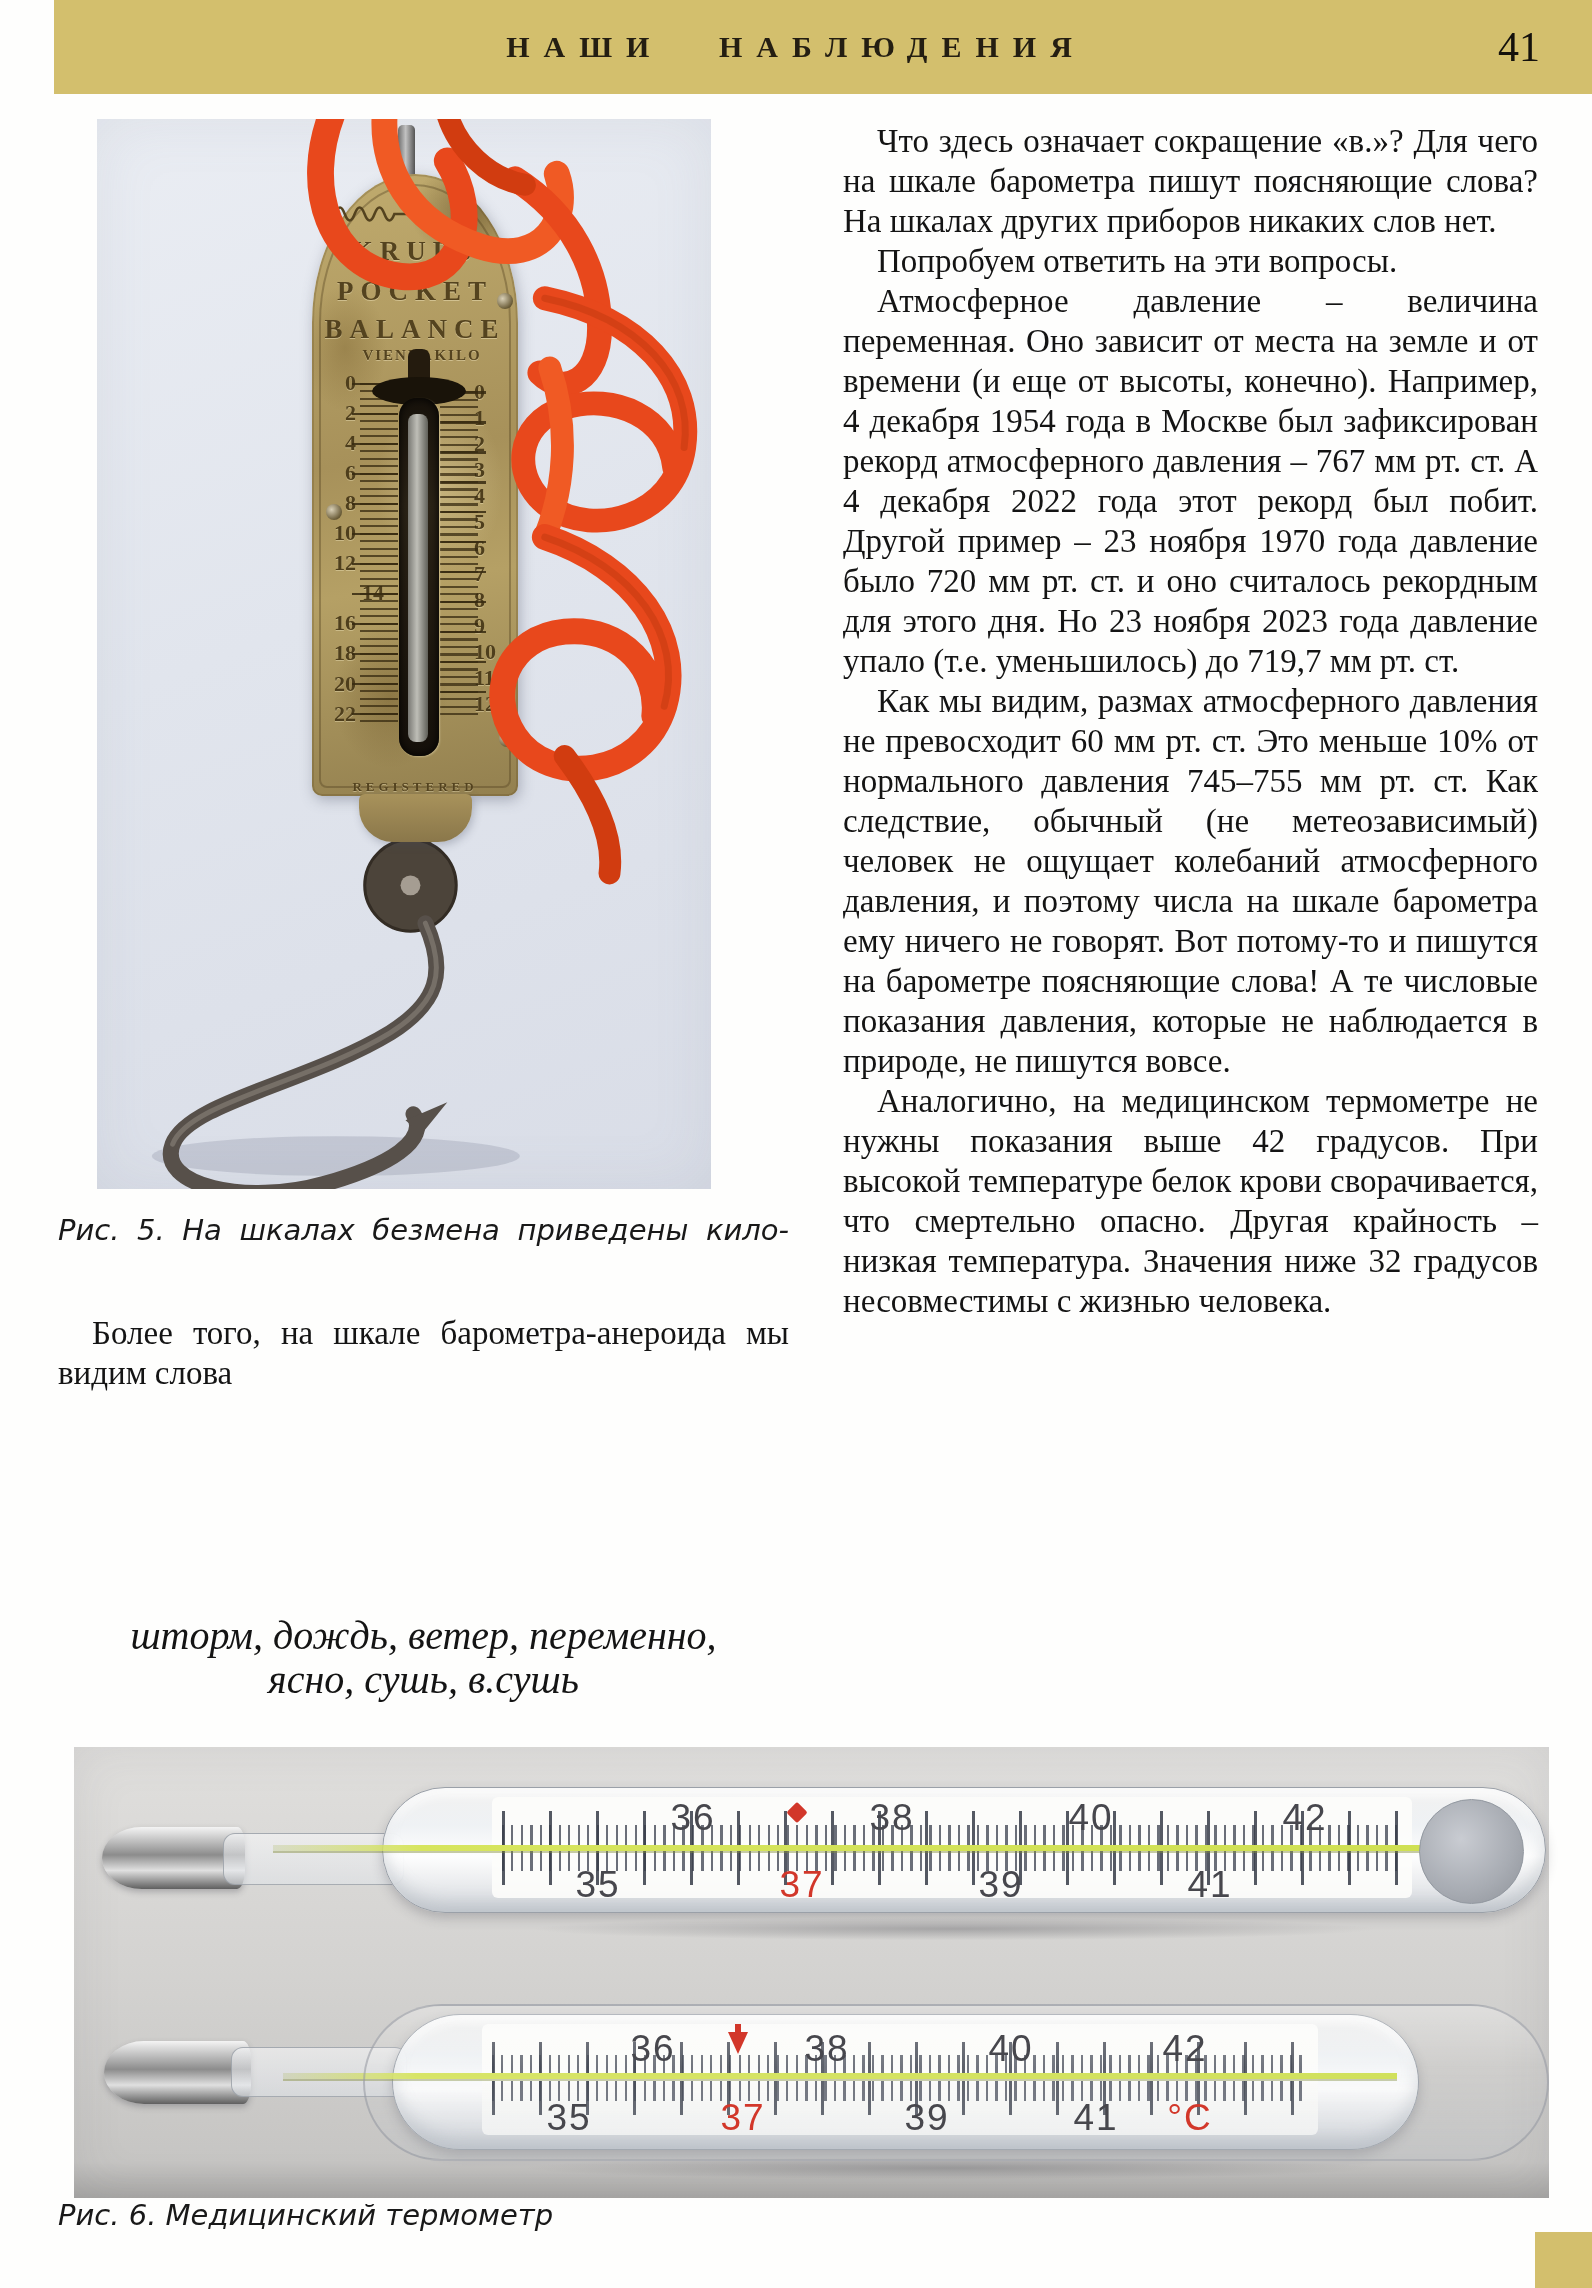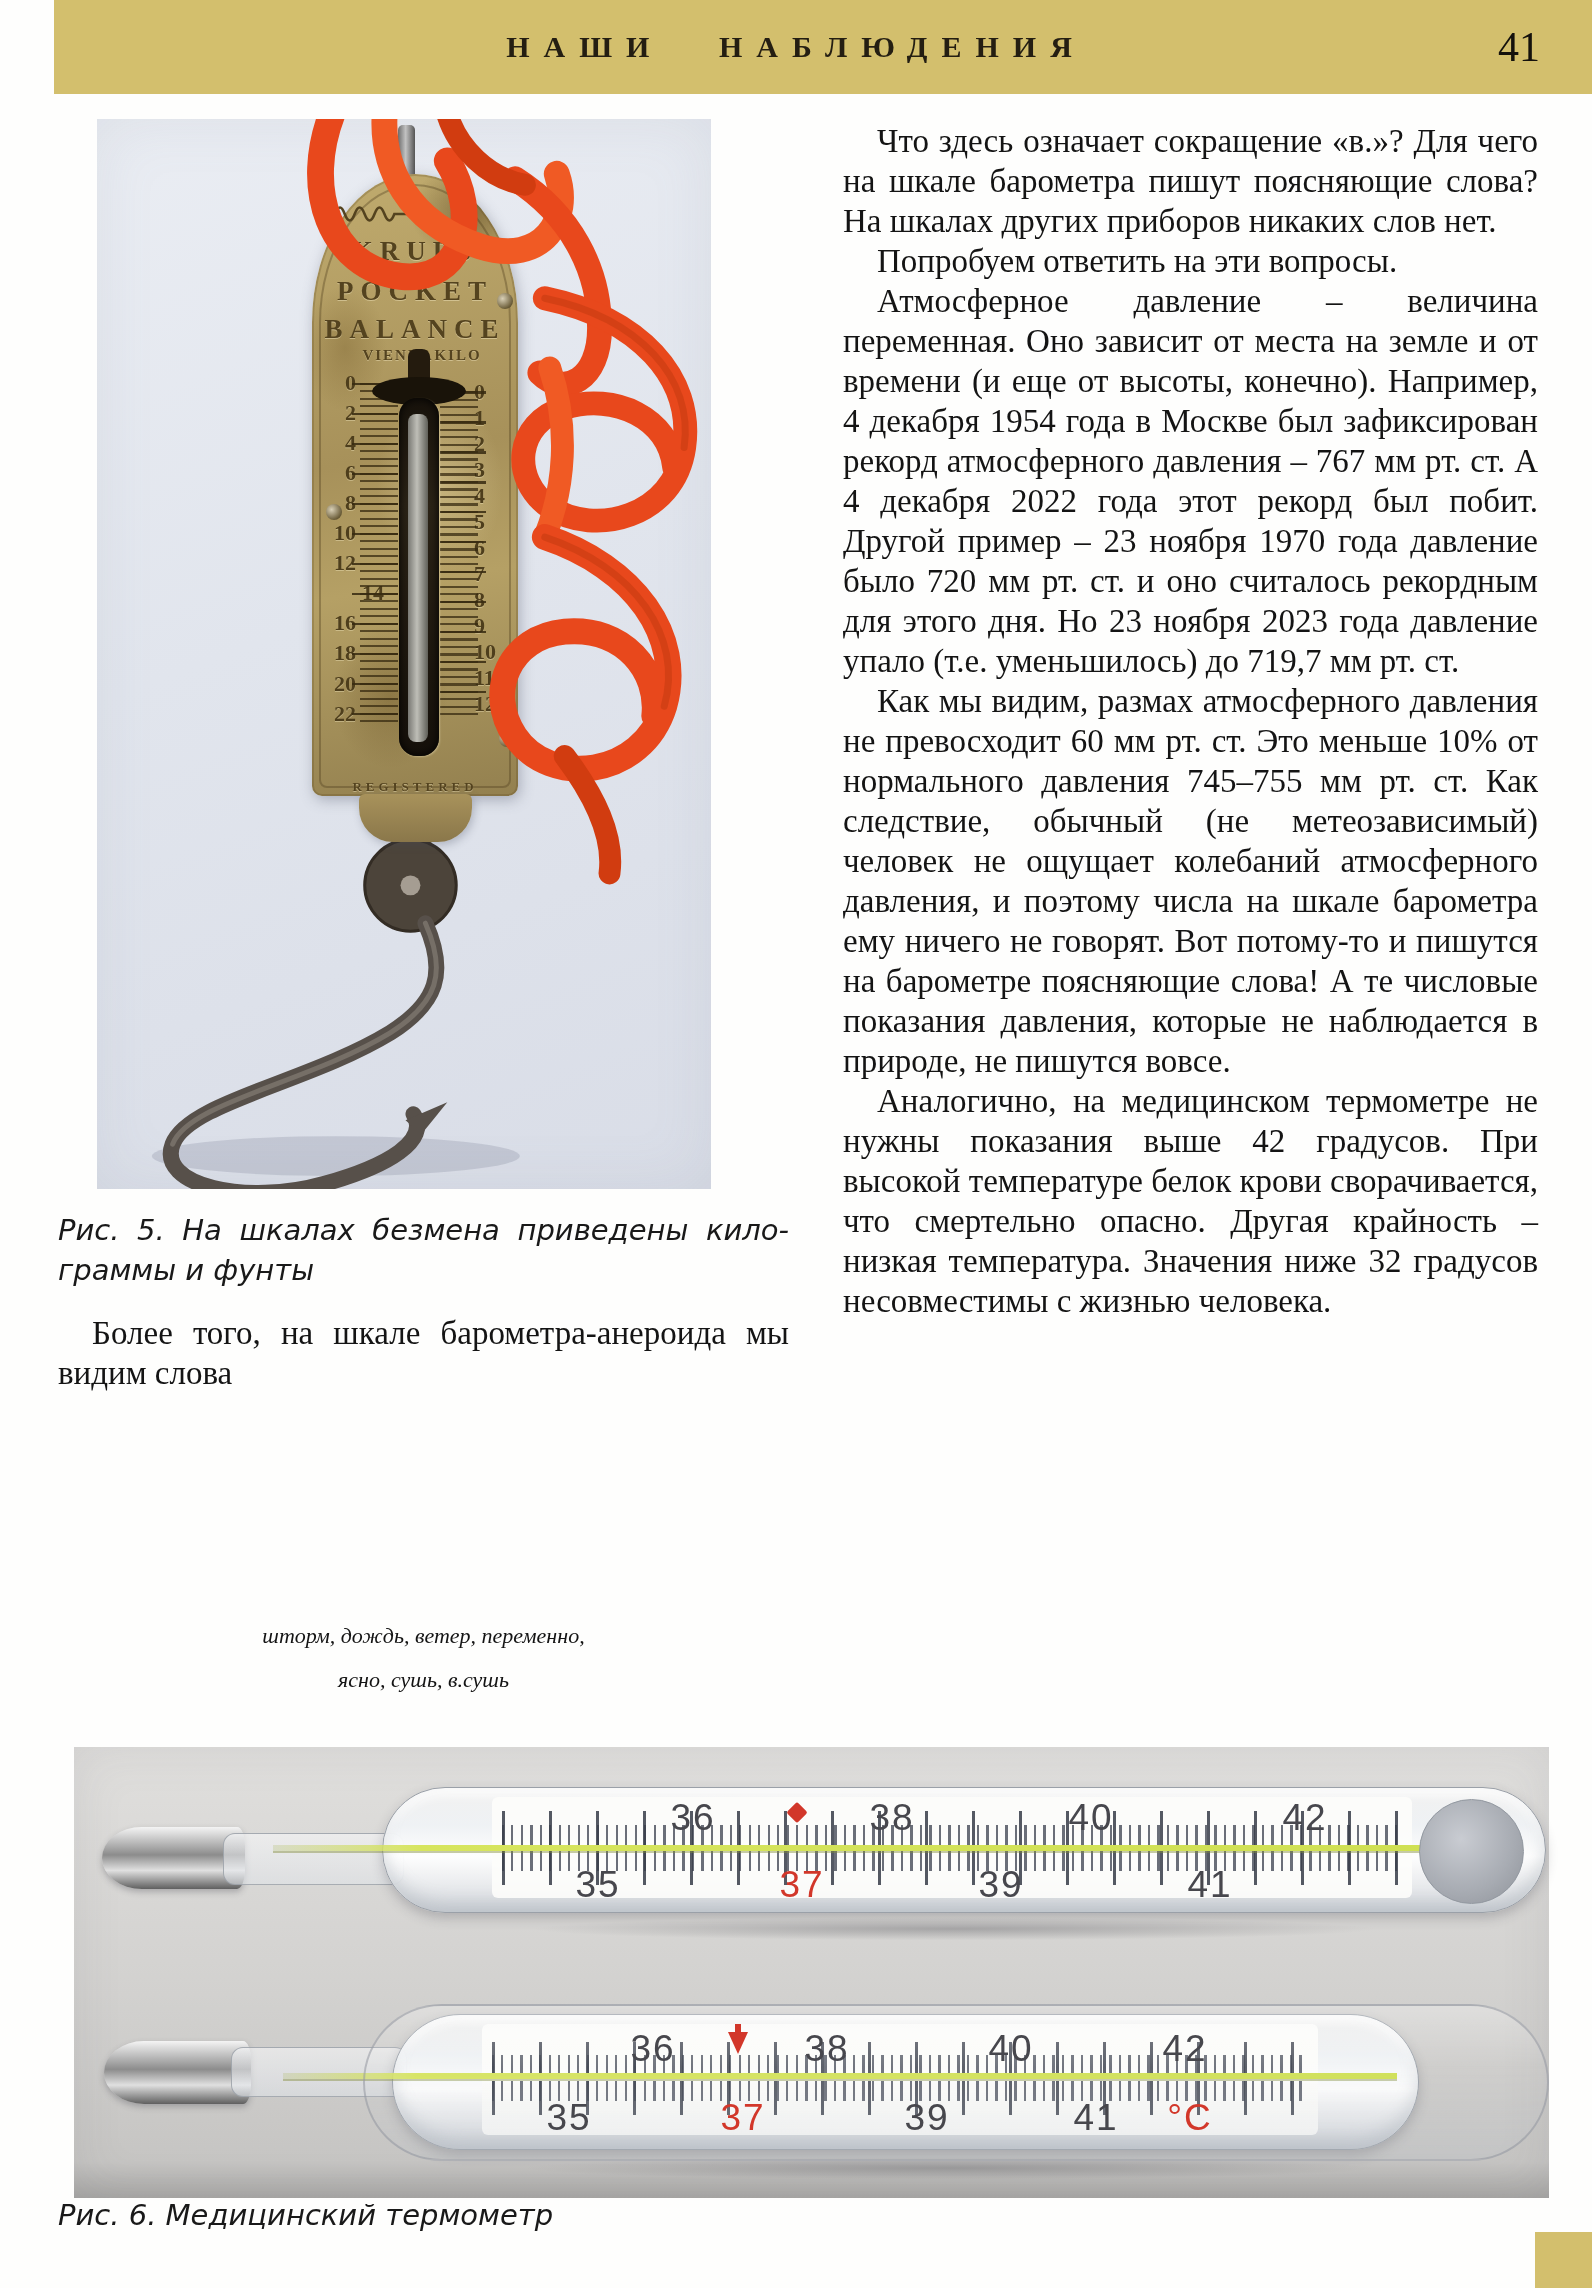--- a/index.html
+++ b/index.html
@@ -55,21 +55,21 @@
   .pointer-stem{position:absolute;left:96px;top:175px;width:22px;height:40px;border-radius:8px;background:#241b0e;}
   .rivet{position:absolute;width:16px;height:16px;border-radius:50%;
         background:radial-gradient(circle at 35% 35%, #d9d0b6, #6a5c38 70%, #41351c);}
   
   .caption{position:absolute;font-family:"DejaVu Sans", sans-serif;font-style:italic;font-size:29px;line-height:40px;color:#191919;}
   .cap5{left:58px;top:1210px;width:731px;}
   .cap5 .jline{text-align:justify;text-align-last:justify;}
   .cap6{left:58px;top:2195px;width:896px;}
   .textcol p{margin:0;text-indent:34px;text-align:justify;font-size:33px;line-height:40px;}
   .col-left-text{position:absolute;left:58px;top:1313px;width:731px;}
-  .quote{position:absolute;left:58px;top:1614px;width:731px;text-align:center;font-style:italic;font-size:22px;line-height:44px;}
+  .quote{position:absolute;left:58px;top:1614px;width:731px;text-align:center;font-style:italic;font-size:40px;line-height:44px;}
   .col-right{position:absolute;left:843px;top:121px;width:695px;}
   
   .photo2{position:absolute;left:58px;top:1731px;width:1475px;height:451px;
         background:linear-gradient(180deg,#e0dfdd,#d2d1cf 55%,#c6c5c3 92%,#a9a8a6);
         box-shadow:inset 0 0 50px rgba(90,90,95,.12);}
   .t-shadow{position:absolute;border-radius:50%;
         background:radial-gradient(closest-side, rgba(95,95,100,.4), transparent 75%);}
   .t-body{position:absolute;border:1px solid #9aa0a8;border-radius:80px;
         background:linear-gradient(180deg, rgba(255,255,255,.6), rgba(240,243,246,.95) 30%, rgba(255,255,255,.97) 55%, rgba(214,218,224,.85));
         box-shadow:0 5px 12px rgba(60,60,70,.25), inset 0 -10px 16px rgba(130,140,150,.28), inset 0 8px 10px rgba(255,255,255,.8);}
@@ -192,21 +192,20 @@
         <path d="M450 420 C540 450 590 520 570 590 C548 662 455 672 420 620 C390 575 415 520 470 515 C530 510 565 555 560 600" stroke="#e8481c" stroke-width="26"></path>
         <path d="M470 640 C500 680 520 720 515 758" stroke="#d13c10" stroke-width="22"></path>
         <path d="M450 420 C540 450 590 520 570 590" stroke="#c23a10" stroke-width="7" opacity=".55"></path>
         <path d="M450 180 C545 200 600 260 590 330" stroke="#c23a10" stroke-width="7" opacity=".55"></path>
       </g>
     </svg>
   </figure>
 
   <div class="caption cap5">
     <div class="jline">Рис. 5. На шкалах безмена приведены кило-</div>
-    <div>граммы и фунты</div>
   </div>
 
   <div class="textcol col-left-text" id="left-col">
       <p>Более того, на шкале барометра-анероида мы видим слова</p>
     </div>
   <div class="quote">
     <div>шторм, дождь, ветер, переменно,</div>
     <div>ясно, сушь, в.сушь</div>
   </div>
 

